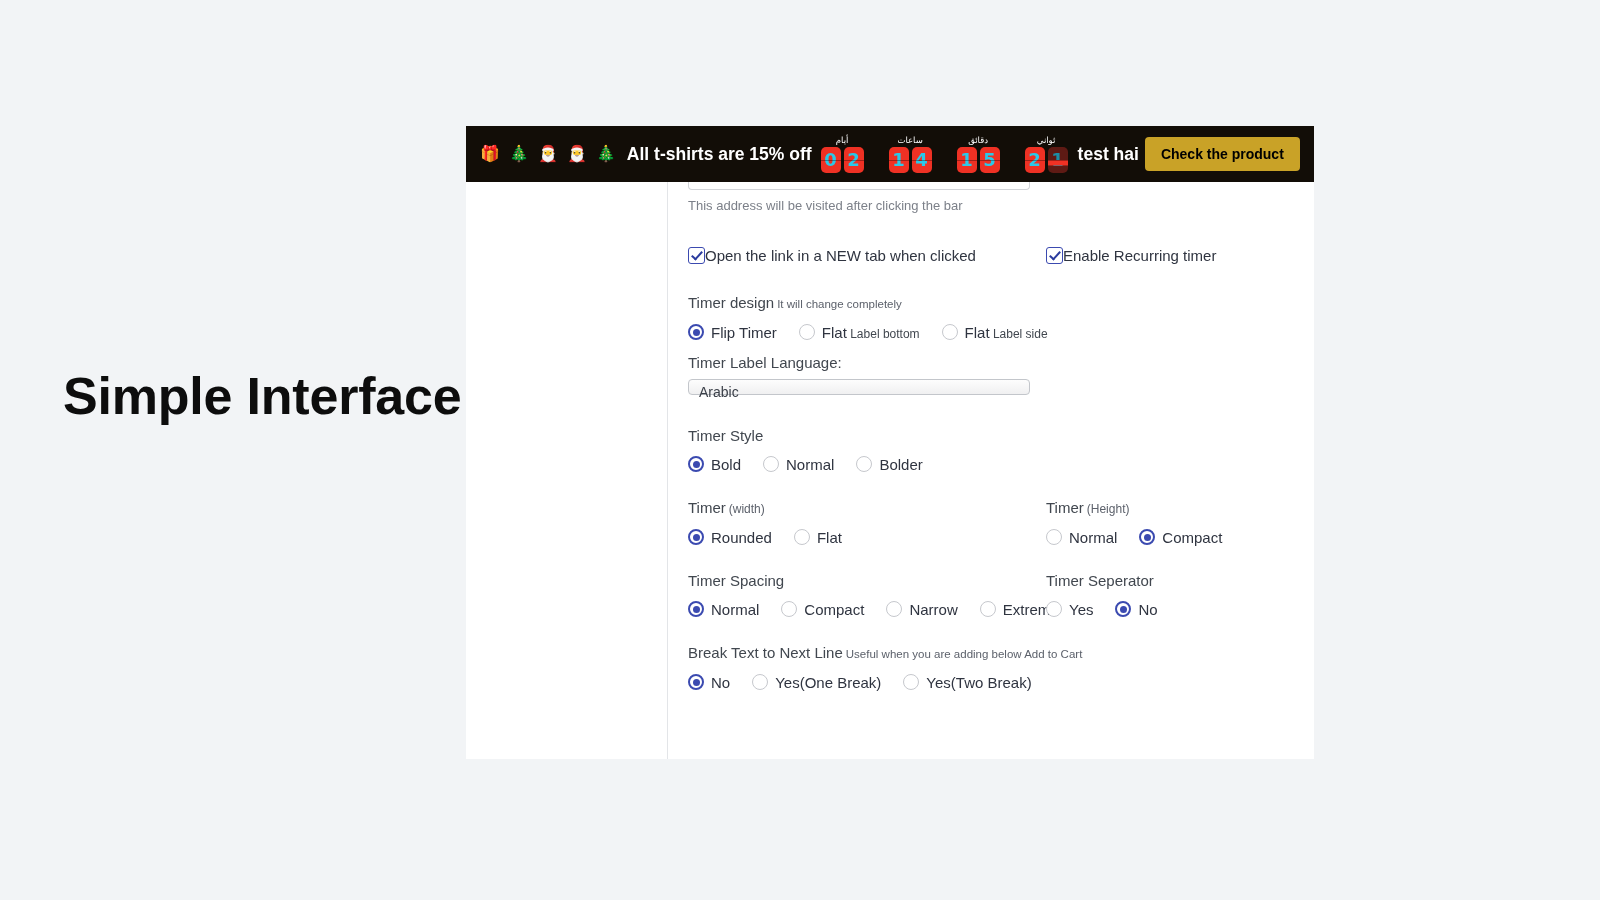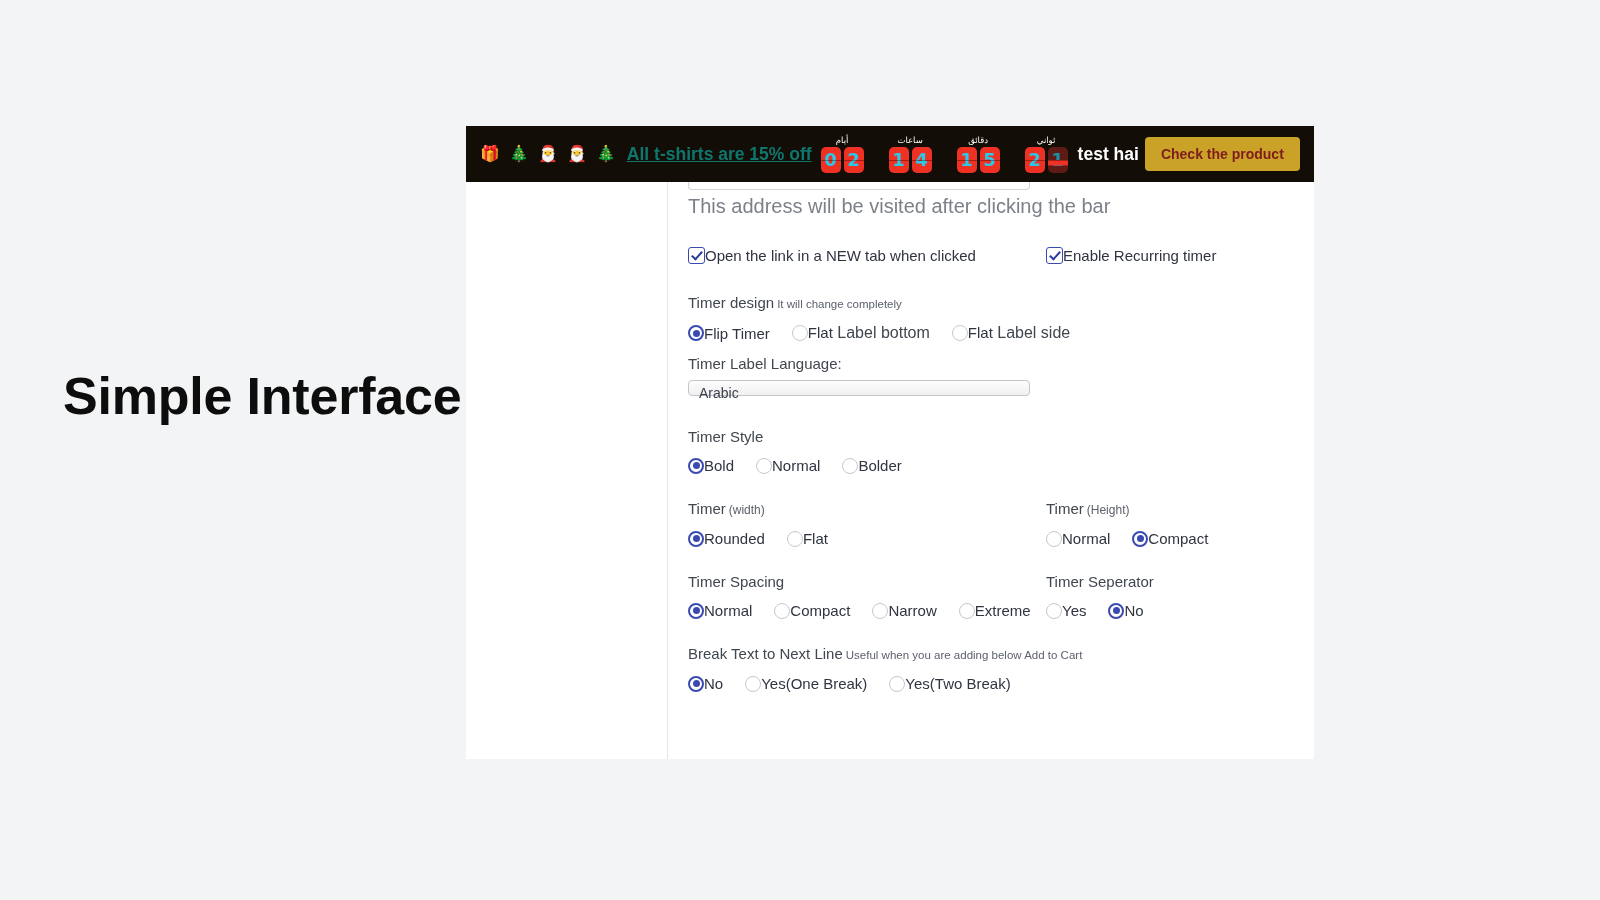--- a/index.html
+++ b/index.html
@@ -51,38 +51,37 @@
   .bar-emojis {
     display: flex;
     align-items: center;
     gap: 9px;
     font-size: 16px;
     line-height: 1;
     margin-right: 11px;
   }
   .bar-emojis span { display: inline-block; }
   .bar-text {
-    color: #0f766e;
+    color: #ffffff;
     font-size: 17.5px;
     font-weight: bold;
     white-space: nowrap;
     margin-right: 9px;
-    text-decoration: underline;
   }
   .bar-suffix {
     color: #ffffff;
     font-size: 17.5px;
     font-weight: bold;
     white-space: nowrap;
     margin-left: 10px;
     margin-right: 6px;
   }
   .bar-cta {
     background: #c9a227;
-    color: #7f1d1d;
+    color: #000000;
     border: none;
     border-radius: 4px;
     font-family: "Liberation Sans", sans-serif;
     font-size: 14px;
     font-weight: bold;
     padding: 9px 16px;
     white-space: nowrap;
     cursor: pointer;
   }
 
@@ -165,21 +164,21 @@
 
   .field-top {
     height: 8px;
     border: 1px solid #d2d4d8;
     border-top: none;
     border-radius: 0 0 4px 4px;
     width: 342px;
     margin-left: 0;
   }
   .helper {
-    font-size: 20px;
+    font-size: 13px;
     color: #7c8089;
     margin-top: 7px;
     line-height: 18px;
   }
 
   .row2 {
     display: flex;
     margin-top: 32px;
   }
   .col-l { width: 358px; flex: none; }
@@ -218,21 +217,21 @@
     font-size: 11.5px;
     color: #5c616b;
     margin-left: 3px;
   }
   .glabel .hint.big { font-size: 12px; }
 
   
   .radios { display: flex; align-items: center; gap: 0; flex-wrap: nowrap; }
   .radio-item {
     display: flex;
-    align-items: center;
+    gap: 7px;
     margin-right: 22px;
     cursor: pointer;
     white-space: nowrap;
   }
   .radio-item:last-child { margin-right: 0; }
   .rdo {
     width: 16px; height: 16px;
     border-radius: 50%;
     border: 1.6px solid #c6c8cd;
     background: #fff;
@@ -243,21 +242,21 @@
   .rdo.on::after {
     content: "";
     position: absolute;
     left: 50%; top: 50%;
     width: 7px; height: 7px;
     margin: -3.5px 0 0 -3.5px;
     border-radius: 50%;
     background: #3b4ab0;
   }
   .rdo-label { font-size: 15px; color: #2f3440; }
-  .rdo-label .sub { font-size: 16px; color: #41474f; }
+  .rdo-label .sub { font-size: 12px; color: #41474f; }
 
   
   .sel-label { font-size: 15px; color: #41474f; margin-top: 13px; }
   .select {
     margin-top: 8px;
     width: 342px;
     height: 16px;
     border: 1px solid #c3c6cb;
     border-radius: 4px;
     background: linear-gradient(#fdfdfd, #f0f0f1);

